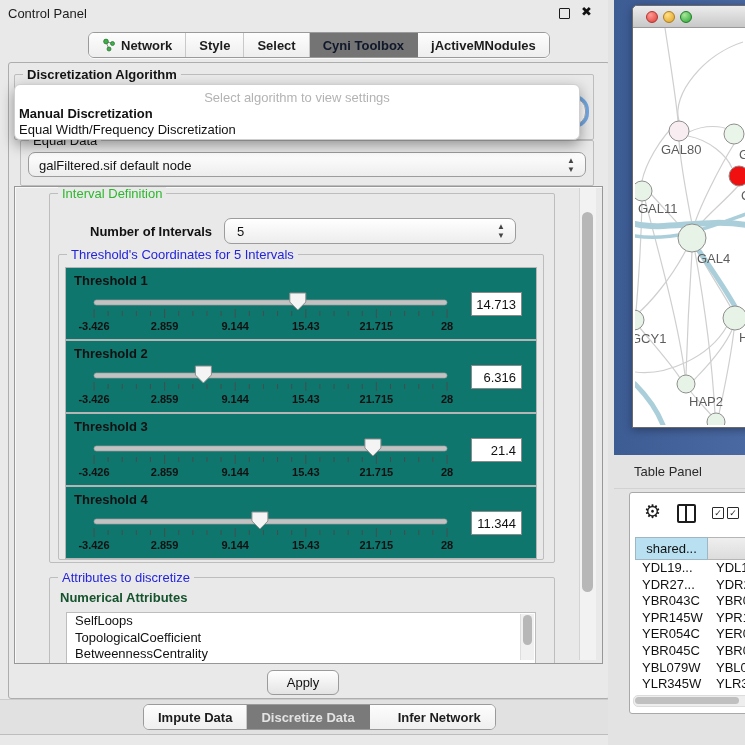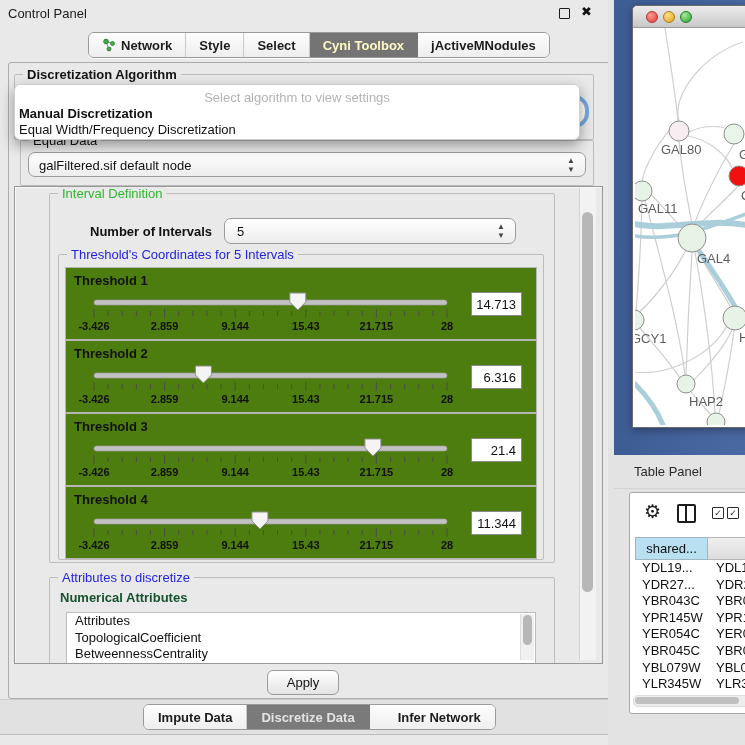--- a/index.html
+++ b/index.html
@@ -14,21 +14,21 @@
   #cp-title{left:8px;top:6px;font-size:13px;color:#1c1c1c;}
   #float-icon{right:48px;top:8px;width:9px;height:9px;border:1.6px solid #1c1c1c;border-radius:1px;}
   #close-icon{right:26px;top:4px;font-size:13px;font-weight:bold;color:#111;}
 
   
   #top-tabs{left:88px;top:32px;height:24px;display:flex;border:1px solid #9a9a9a;border-radius:6px;
             background:#f6f6f6;overflow:hidden;box-shadow:0 1px 0 rgba(255,255,255,.7);}
   .ttab{display:flex;align-items:center;gap:5px;padding:0 13px;font-size:13px;font-weight:bold;color:#1c1c1c;
         border-right:1px solid #c9c9c9;background:linear-gradient(#fdfdfd,#eeeeee);white-space:nowrap;}
   .ttab:last-child{border-right:none;}
-  .ttab.sel{background:#747474;color:#fef9c3;border-right-color:#747474;text-align:right;}
+  .ttab.sel{background:#747474;color:#0f172a;border-right-color:#747474;text-align:right;}
 
   
   #outer-panel{left:8px;top:62px;width:600px;height:635px;border:1px solid #adadad;border-radius:3px;background:#e9e9e9;}
 
   .groupbox{position:absolute;border:1px solid #bdbdbd;border-radius:2px;}
   .gtitle{position:absolute;top:-8px;left:8px;background:#e9e9e9;padding:0 4px;font-size:13px;white-space:nowrap;}
 
   
   #algo-group{left:14px;top:74px;width:578px;height:64px;}
   #algo-title{color:#141414;font-weight:bold;}
@@ -55,21 +55,21 @@
 
   #interval-group{left:34px;top:6px;width:504px;height:368px;}
   #interval-title{color:#2db82d;}
   #noi-label{left:40px;top:30px;font-size:13px;font-weight:bold;color:#111;}
   #noi-spinner{left:174px;top:24px;width:292px;height:26px;border:1px solid #9c9c9c;border-radius:7px;
      background:linear-gradient(#ffffff,#ededed);font-size:13px;line-height:26px;padding-left:12px;box-sizing:border-box;color:#111;}
 
   #thr-group{left:8px;top:60px;width:484px;height:304px;}
   #thr-title{color:#2424dd;}
   #threshold-panels{position:absolute;left:6px;top:12px;width:472px;height:288px;}
-  .threshold-panel{position:absolute;left:0;width:470px;height:71px;border:1px solid #b5b5b5;background:#4d7c0f;}
+  .threshold-panel{position:absolute;left:0;width:470px;height:71px;border:1px solid #b5b5b5;background:#0f766e;}
   .t-label{position:absolute;left:8px;top:5px;font-size:13px;font-weight:bold;color:#111;}
   .slider-zone{position:absolute;left:20px;top:22px;width:369px;height:30px;}
   .tick-labels{position:absolute;left:28px;top:52px;width:353px;height:14px;}
   .tick-labels span{position:absolute;transform:translateX(-50%);font-size:11px;font-weight:bold;color:#111;white-space:nowrap;}
   .t-value{position:absolute;left:405px;top:24px;width:51px;height:24px;background:#fff;border:1px solid #8a8a8a;
      font-size:13px;color:#111;text-align:right;line-height:24px;padding-right:5px;box-sizing:border-box;}
 
   #attr-group{left:34px;top:390px;width:504px;height:150px;}
   #attr-title{color:#2424dd;}
   #attr-sub{left:10px;top:12px;font-size:13px;font-weight:bold;color:#14532d;position:absolute;}
@@ -372,21 +372,21 @@
             </div>
           </div>
       </div>
     </div>
 
     <div id="attr-group" class="abs groupbox">
       <span class="gtitle" id="attr-title">Attributes to discretize</span>
       <div id="attr-sub">Numerical Attributes</div>
       <div id="attr-list">
         <div id="attr-items">
-            <div class="attr-item">Attributes</div>
+            <div class="attr-item">SelfLoops</div>
             <div class="attr-item">TopologicalCoefficient</div>
             <div class="attr-item">BetweennessCentrality</div>
           </div>
         <div id="attr-vscroll">
             <div class="thumb"></div>
           </div>
       </div>
     </div>
 
     <div id="main-vscroll" class="abs">

